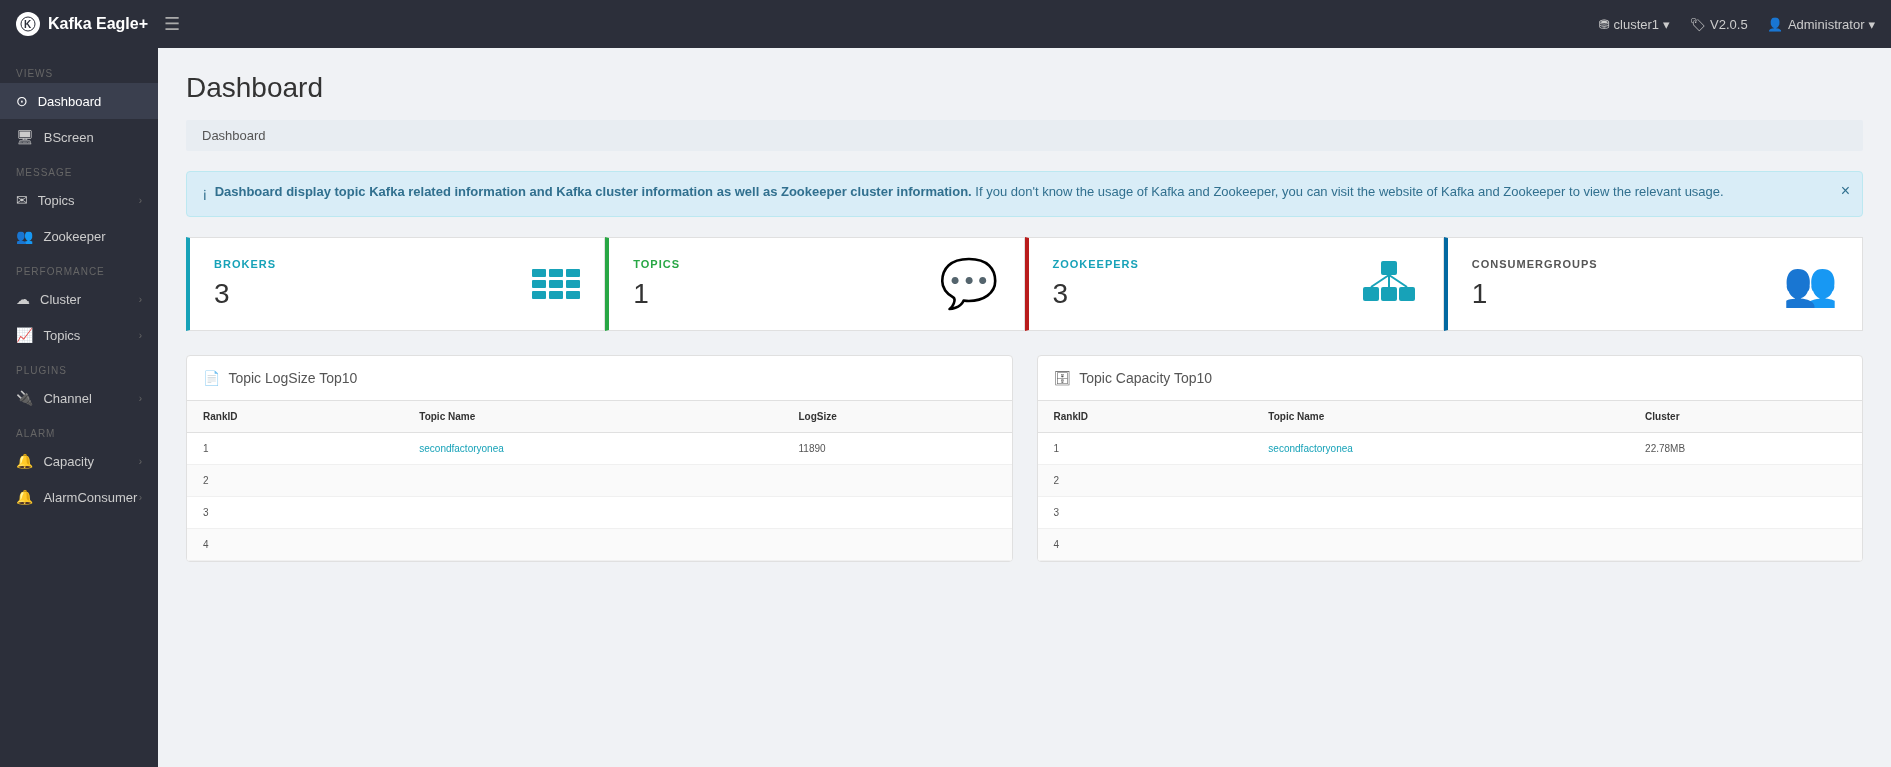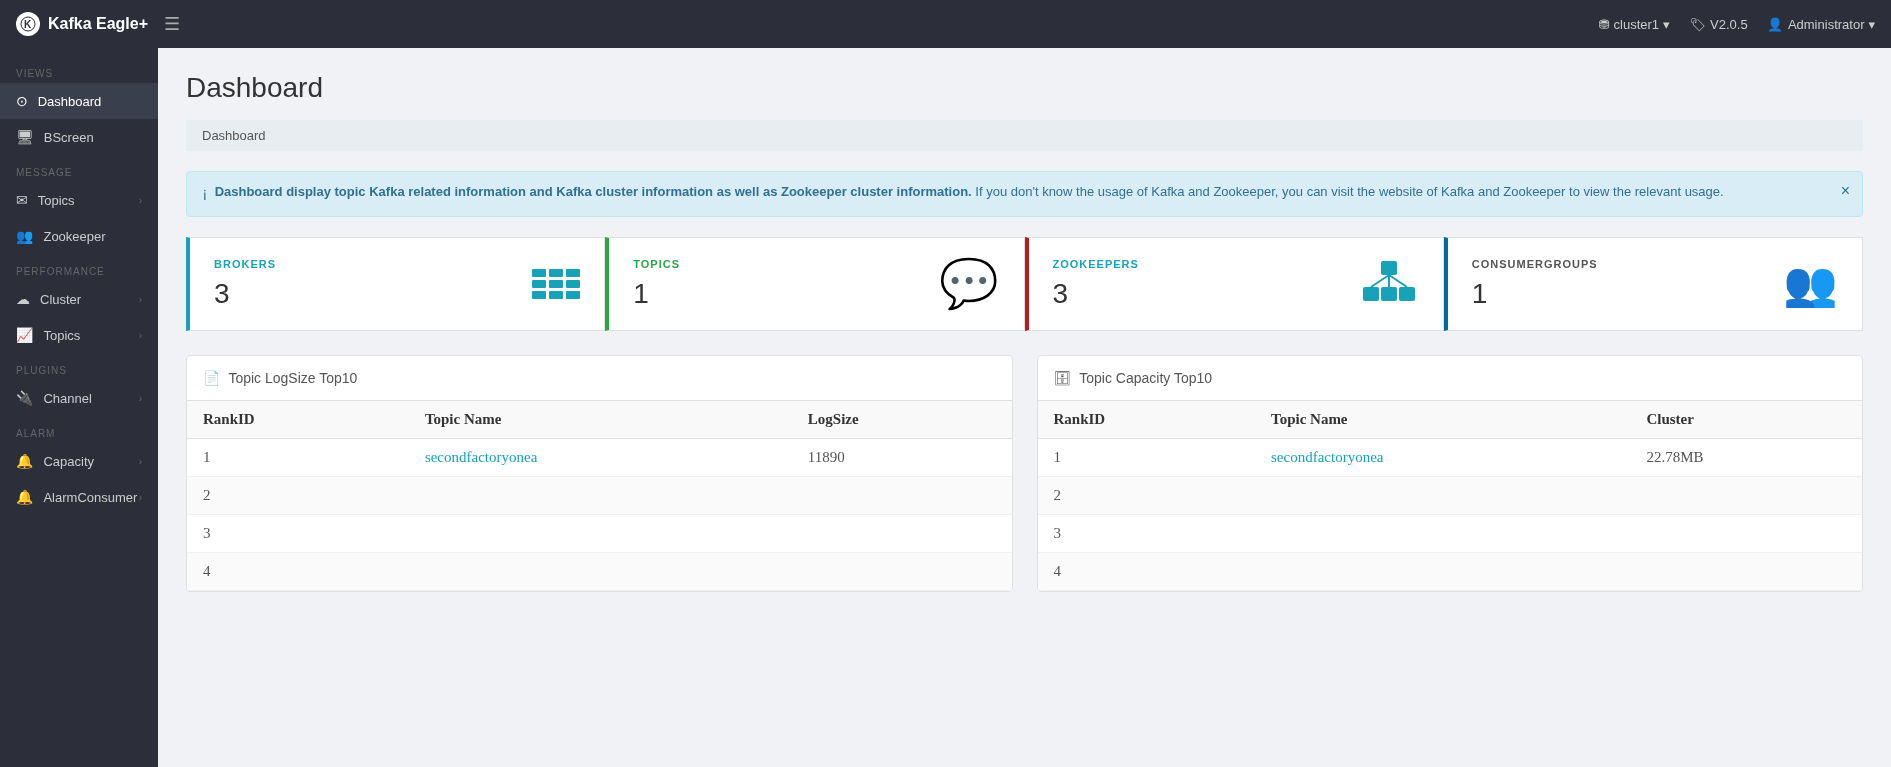--- a/index.html
+++ b/index.html
@@ -145,21 +145,21 @@
     .table-panel-header {
       padding: 14px 16px;
       border-bottom: 1px solid #e0e0e0;
       font-size: 14px;
       color: #555;
       display: flex;
       align-items: center;
       gap: 8px;
     }
     .table-header-icon { font-size: 14px; color: #555; }
-    table { width: 100%; border-collapse: collapse; font-size: 15px; font-family: Liberation Serif, serif; }
+    table { width: 100%; border-collapse: collapse; font-size: 10px; }
     thead tr { background: #f9f9f9; }
     thead th { padding: 10px 16px; text-align: left; font-weight: 600; color: #333; border-bottom: 1px solid #e0e0e0; }
     tbody tr { border-bottom: 1px solid #f0f0f0; }
     tbody tr:nth-child(even) { background: #fafafa; }
     tbody td { padding: 10px 16px; color: #555; }
     tbody td a { color: #17a2b8; text-decoration: none; }
   </style>
 </head>
 <body>
 

